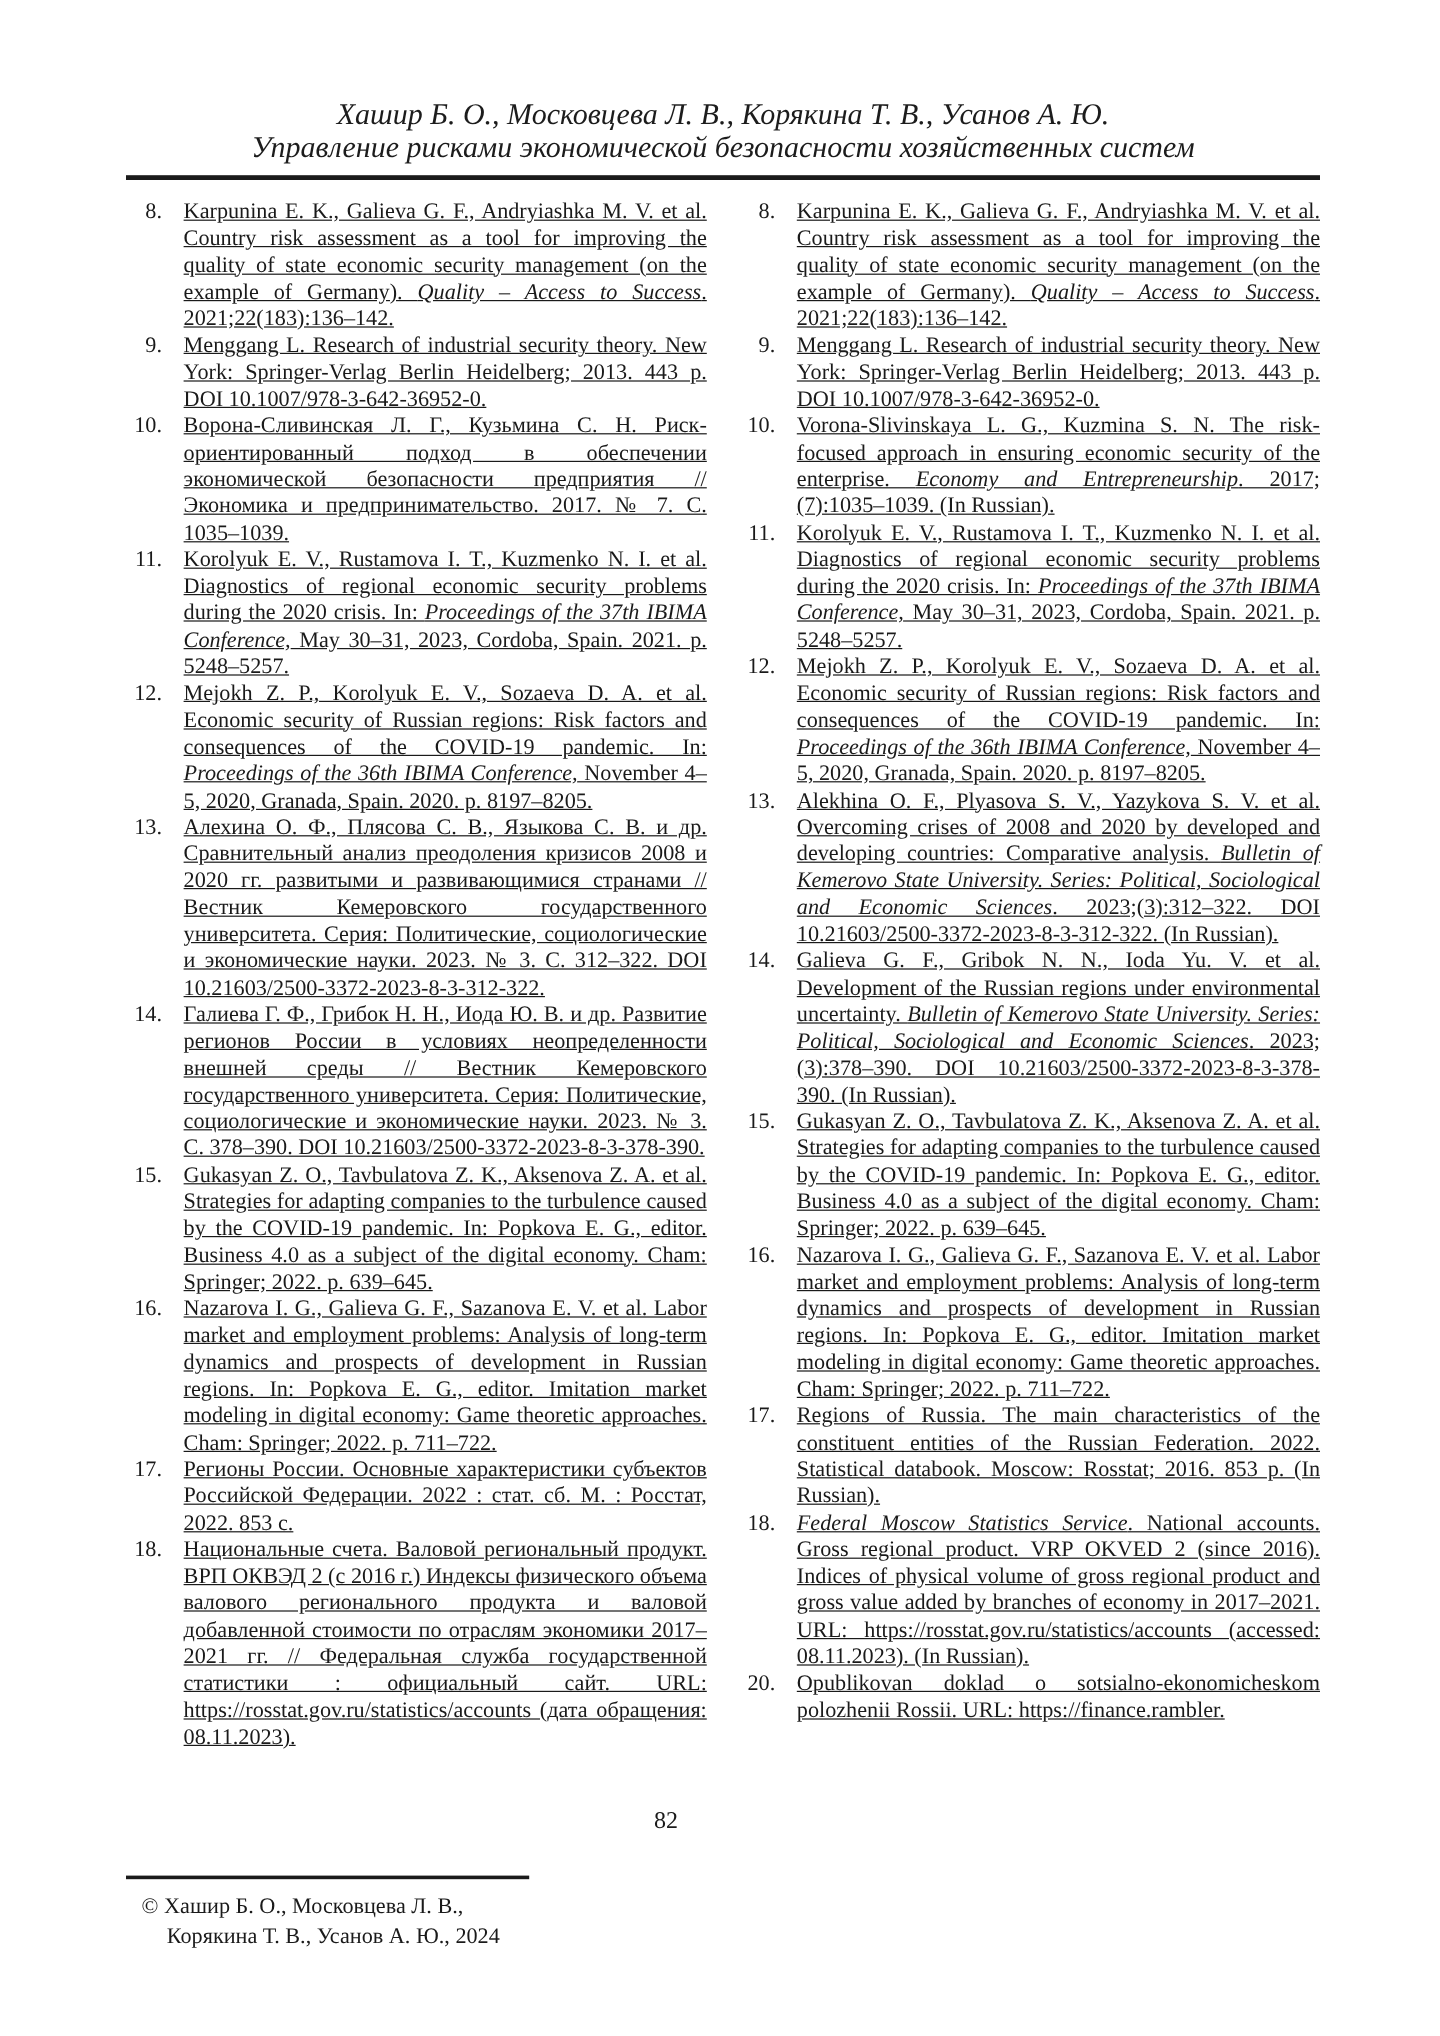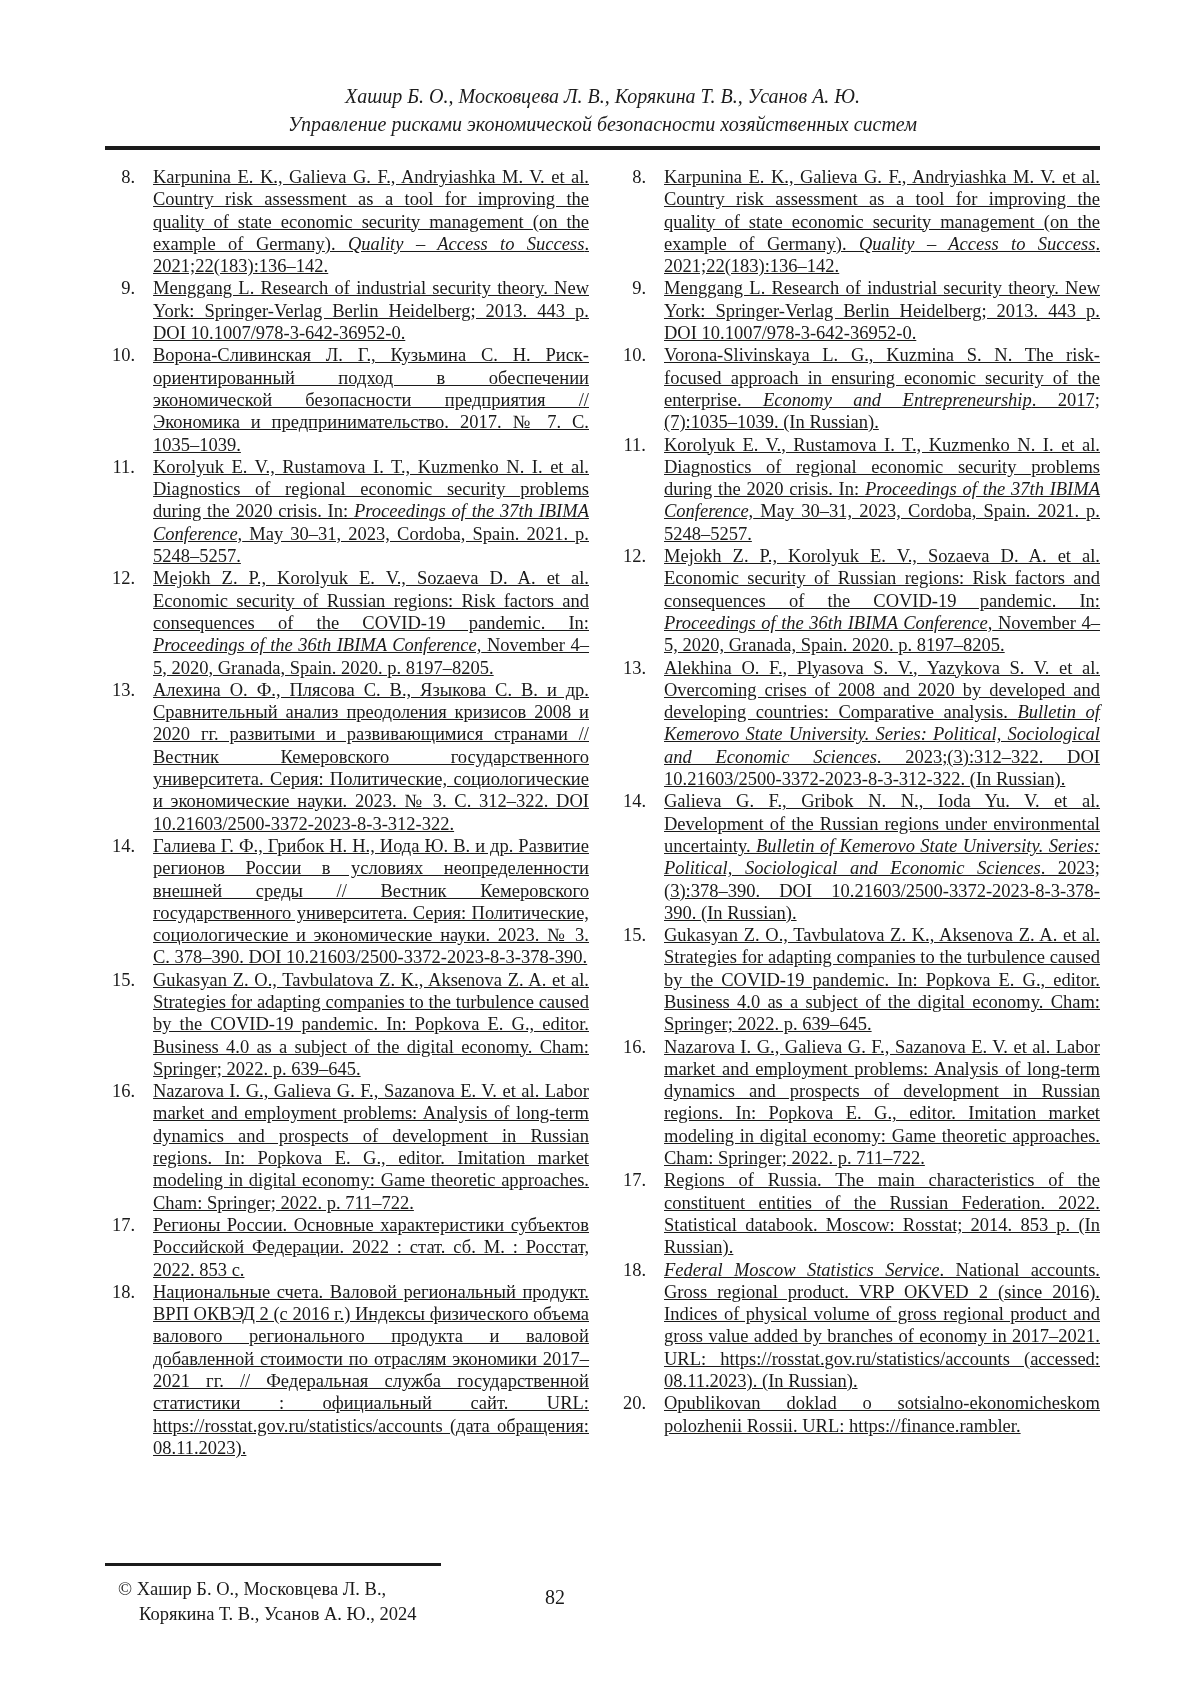--- a/index.html
+++ b/index.html
@@ -9,21 +9,21 @@
     font-family: "Liberation Serif", "DejaVu Serif", serif;
     color: #1a1a1a;
     position: relative;
     overflow: hidden;
   }
   .page { position: absolute; inset: 0; }
 
   .header {
     position: absolute; left: 105px; top: 82px; width: 995px;
     text-align: center; font-style: italic;
-    font-size: 20px; line-height: 28px;
+    font-size: 25px; line-height: 28px;
     color: #1c1c1c;
   }
   .header-rule {
     position: absolute; left: 105px; top: 146px; width: 995px; height: 4px;
     background: #1b1b1b;
   }
 
   .columns {
     position: absolute; left: 105px; top: 166px; width: 995px;
     display: flex; gap: 27px;
@@ -47,21 +47,21 @@
   .footer-rule {
     position: absolute; left: 105px; top: 1563px; width: 336px; height: 3px;
     background: #1b1b1b;
   }
   .footnote {
     position: absolute; left: 105px; top: 1577px; width: 430px;
     font-size: 18.5px; line-height: 25px; margin-left: 13px;
   }
   .footnote .line2 { padding-left: 21px; }
   .page-number {
-    position: absolute; left: 105px; top: 1586px; width: 900px;
+    position: absolute; left: 105px; top: 1506px; width: 900px;
     text-align: center; font-size: 20px;
   }
 </style>
 </head>
 <body>
 
 <div class="page">
 
   <div class="header">
     <div>Хашир Б. О., Московцева Л. В., Корякина Т. В., Усанов А. Ю.</div>
@@ -148,21 +148,21 @@
         <div class="ref">
           <div class="ref-num">15.</div>
           <div class="ref-text"><span>Gukasyan Z. O., Tavbulatova Z. K., Aksenova Z. A. et al. Strategies for adapting companies to the turbulence caused by the COVID-19 pandemic. In: Popkova E. G., editor. Business 4.0 as a subject of the digital economy. Cham: Springer; 2022. p. 639–645.</span></div>
         </div>
         <div class="ref">
           <div class="ref-num">16.</div>
           <div class="ref-text"><span>Nazarova I. G., Galieva G. F., Sazanova E. V. et al. Labor market and employment problems: Analysis of long-term dynamics and prospects of development in Russian regions. In: Popkova E. G., editor. Imitation market modeling in digital economy: Game theoretic approaches. Cham: Springer; 2022. p. 711–722.</span></div>
         </div>
         <div class="ref">
           <div class="ref-num">17.</div>
-          <div class="ref-text"><span>Regions of Russia. The main characteristics of the constituent entities of the Russian Federation. 2022. Statistical databook. Moscow: Rosstat; 2014. 853 p. (In Russian).</span></div>
+          <div class="ref-text"><span>Regions of Russia. The main characteristics of the constituent entities of the Russian Federation. 2022. Statistical databook. Moscow: Rosstat; 2016. 853 p. (In Russian).</span></div>
         </div>
         <div class="ref">
           <div class="ref-num">18.</div>
           <div class="ref-text"><span class="it">Federal Moscow Statistics Service</span><span>. National accounts. Gross regional product. VRP OKVED 2 (since 2016). Indices of physical volume of gross regional product and gross value added by branches of economy in 2017–2021. URL: https://rosstat.gov.ru/statistics/accounts (accessed: 08.11.2023). (In Russian).</span></div>
         </div>
         <div class="ref">
           <div class="ref-num">20.</div>
           <div class="ref-text"><span>Opublikovan doklad o sotsialno-ekonomicheskom polozhenii Rossii. URL: https://finance.rambler.</span></div>
         </div>
       </div>

